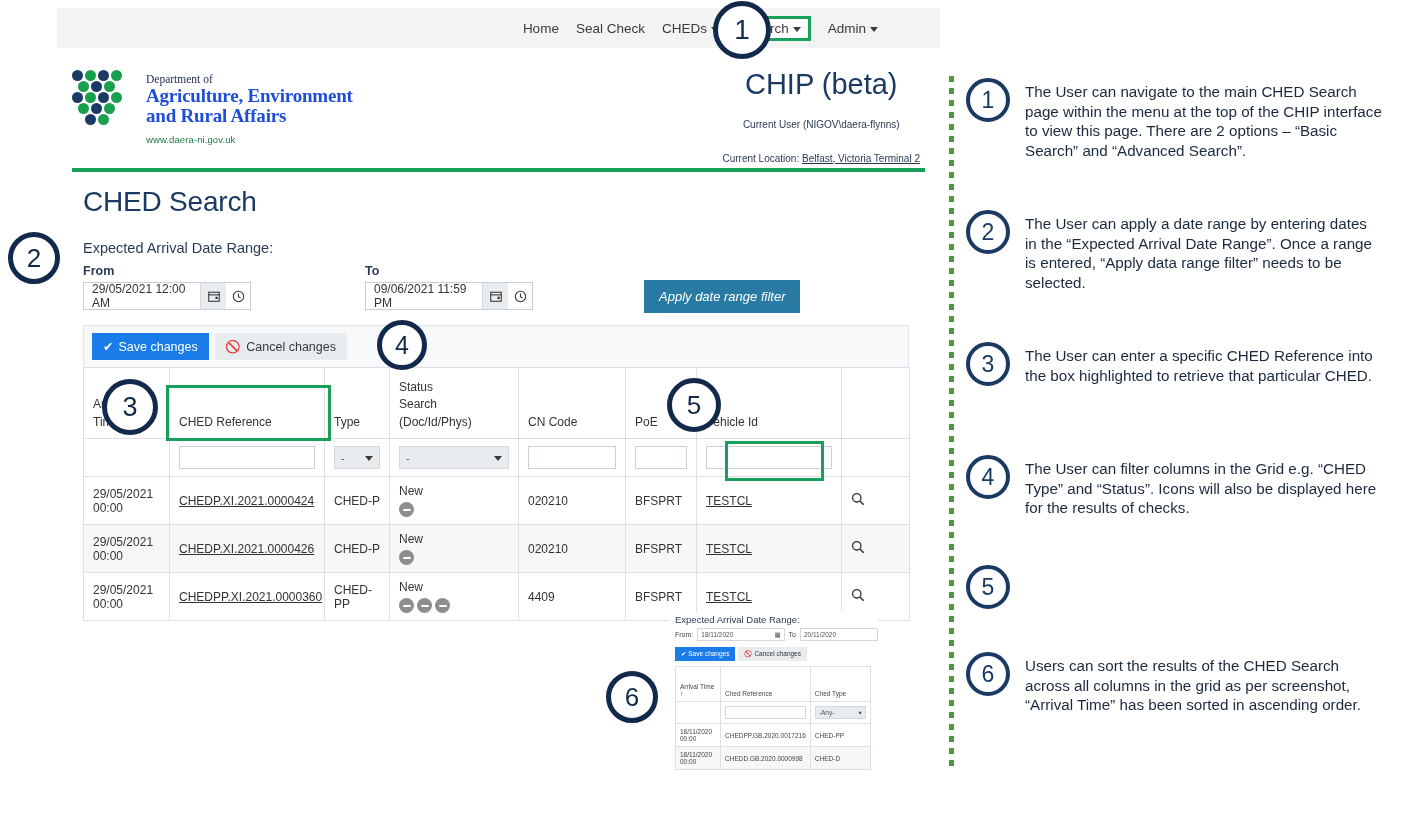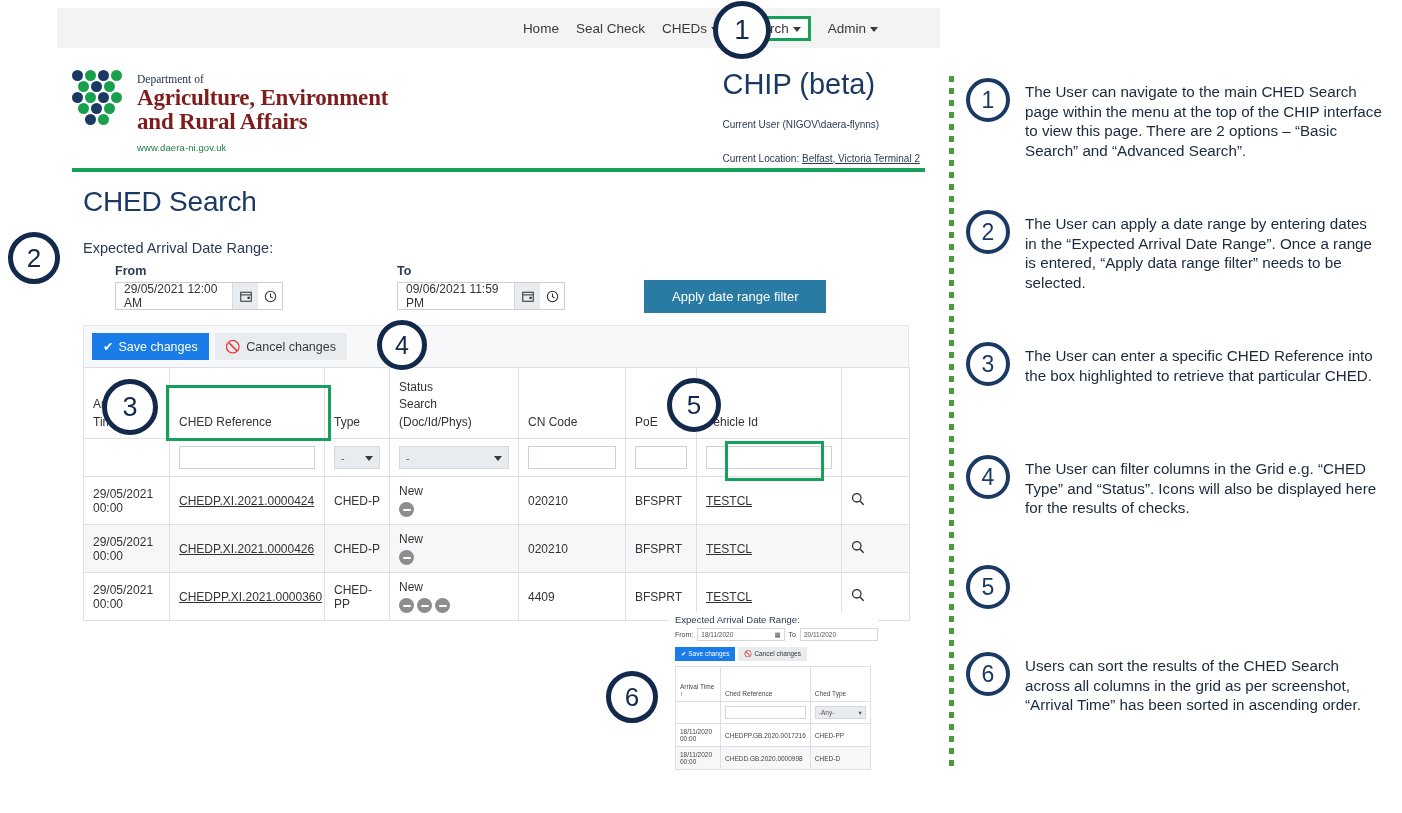--- a/index.html
+++ b/index.html
@@ -30,49 +30,49 @@
   }
   .nav-search-box{
     border:3px solid #16a05a;padding:2px 7px;background:#fff;
     margin-left:17px;display:flex;align-items:center;gap:5px;
   }
   .nav-search-box .nav-item{margin-left:0;}
 
   .page{position:absolute;left:57px;top:48px;width:883px;height:592px;background:#fff;}
 
   
-  .brand{position:absolute;left:15px;top:22px;display:flex;gap:15px;align-items:flex-start;}
+  .brand{position:absolute;left:15px;top:22px;display:flex;gap:24px;align-items:flex-start;}
   .logo-dots{width:50px;height:58px;position:relative;flex:none;}
   .logo-dots i{position:absolute;width:11px;height:11px;border-radius:50%;display:block;}
   .brand-text{padding-top:3px;}
   .dept{font-family:"Liberation Serif",serif;font-size:11.5px;color:#1b2a4a;line-height:1.1;}
-  .brandname{font-family:"Liberation Serif",serif;font-size:23px;line-height:1.08;color:#7f1d1d;font-weight:700;letter-spacing:-0.2px;}
+  .brandname{font-family:"Liberation Serif",serif;font-size:19px;line-height:1.08;color:#1d4ed8;font-weight:700;letter-spacing:-0.2px;}
   .weburl{font-size:9.5px;color:#1f7a43;margin-top:7px;letter-spacing:0.1px;}
 
-  .chip-block{position:absolute;right:20px;top:22px;text-align:left;}
+  .chip-block{position:absolute;right:20px;top:22px;text-align:center;}
   .chip-title{font-size:29px;color:#1b3a63;line-height:1;}
   .chip-sub{font-size:10px;color:#2b3b55;margin-top:19px;line-height:1.45;}
   .chip-sub u{text-decoration:underline;}
 
   .green-rule{position:absolute;left:15px;top:120px;width:853px;height:4px;background:#16a05a;}
 
   .page-title{position:absolute;left:26px;top:138px;font-size:28px;color:#1b3a63;letter-spacing:-0.2px;}
 
   .daterange-label{position:absolute;left:26px;top:192px;font-size:14.5px;color:#2b3b55;}
-  .field{position:absolute;margin-left:32px;}
+  .field{position:absolute;}
   .field .flabel{font-size:12.5px;font-weight:bold;color:#2b3b55;margin-bottom:4px;}
   .dtbox{display:flex;align-items:stretch;border:1px solid #c9ced6;background:#fff;width:166px;height:26px;}
   .dtbox .val{flex:1;display:flex;align-items:center;padding-left:8px;font-size:12px;color:#333;}
   .dtbtn{width:25px;border-left:1px solid #d5dae1;background:#e9ecef;display:flex;align-items:center;justify-content:center;}
   .dtbtn.plain{background:#fff;border-left:none;width:24px;}
   .dtbtn svg{display:block;}
 
   .apply-btn{
     position:absolute;left:587px;top:232px;background:#2a7ba4;color:#fff;
-    font-size:13px;padding:9px 28px;border:none;
+    font-size:13px;padding:9px 15px;border:none;font-style:italic;
   }
 
   
   .grid{position:absolute;left:26px;top:277px;width:826px;}
   .grid-toolbar{background:#f7f8f9;border:1px solid #e2e5e9;border-bottom:none;padding:7px 8px;display:flex;gap:6px;}
   .btn-save{background:#1a7ce8;color:#fff;font-size:12.5px;padding:6px 11px;display:flex;align-items:center;gap:5px;}
   .btn-cancel{background:#e9ecef;color:#33383d;font-size:12.5px;padding:6px 11px;display:flex;align-items:center;gap:5px;}
   table.cg{border-collapse:collapse;width:100%;background:#fff;table-layout:fixed;}
   table.cg th,table.cg td{border:1px solid #dcdfe3;font-size:12px;color:#333;padding:7px 9px;vertical-align:middle;text-align:left;font-weight:normal;}
   table.cg th{height:56px;vertical-align:bottom;line-height:1.45;}

